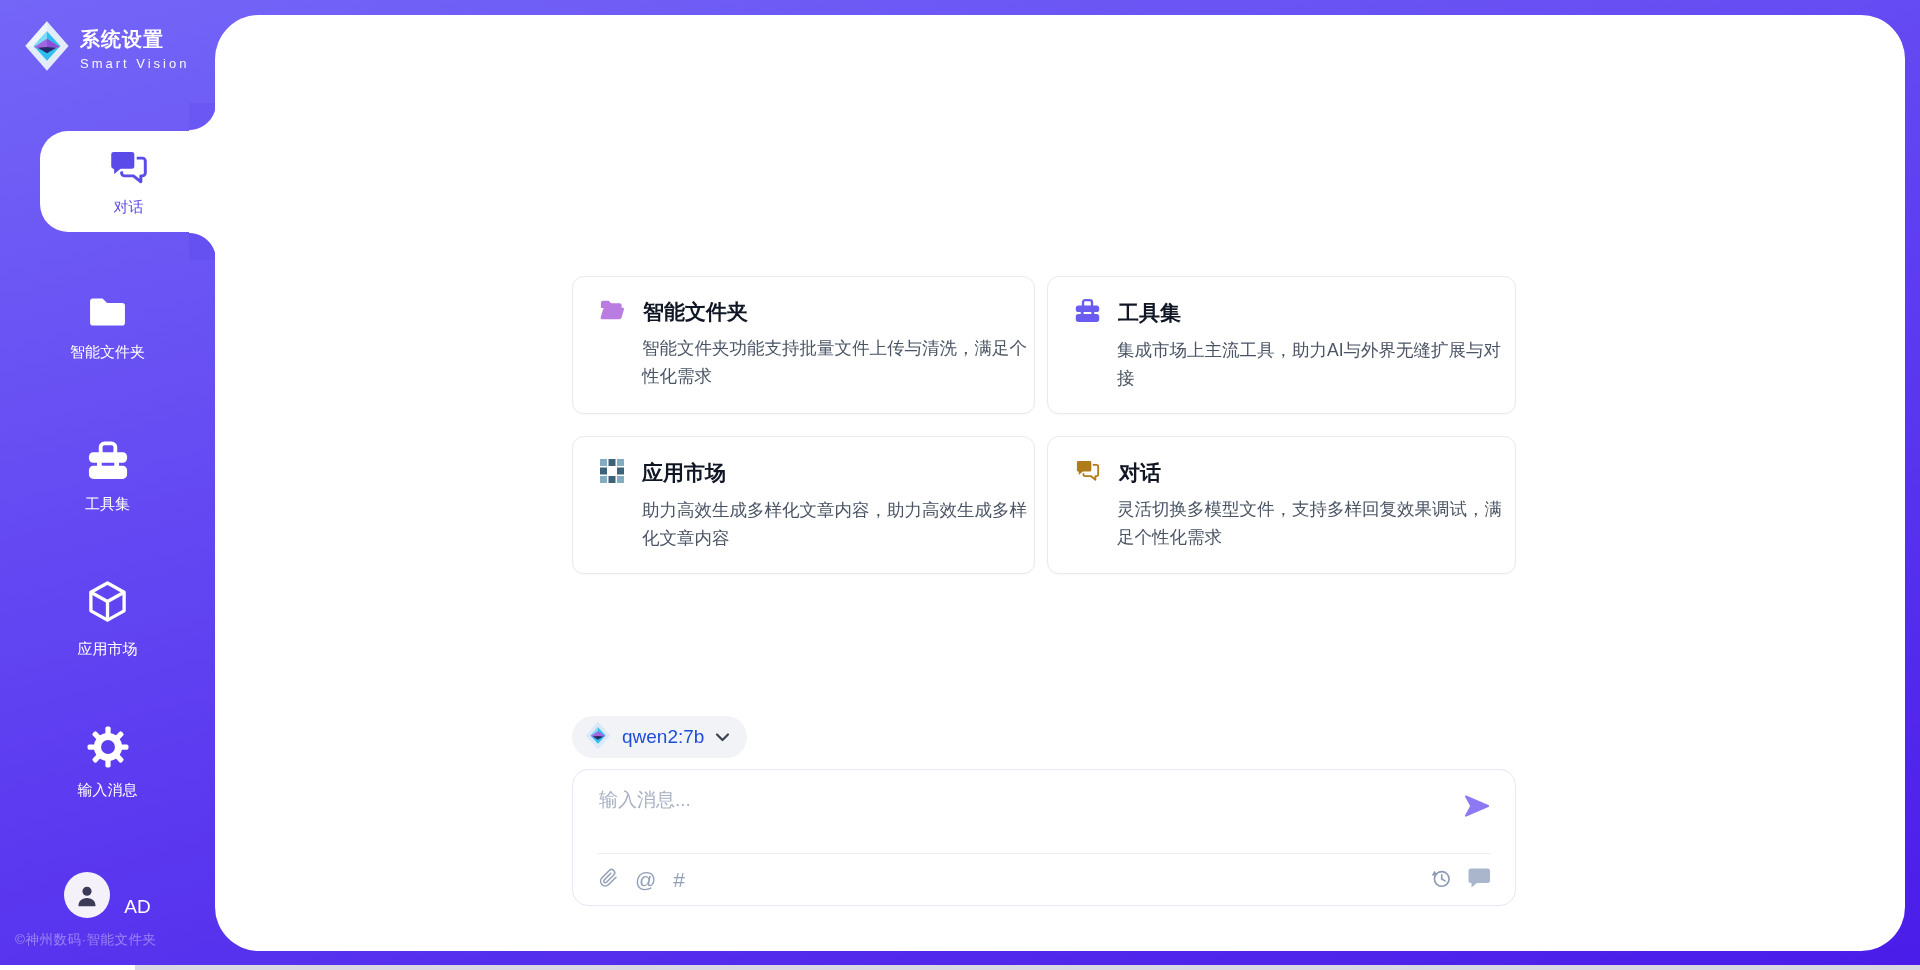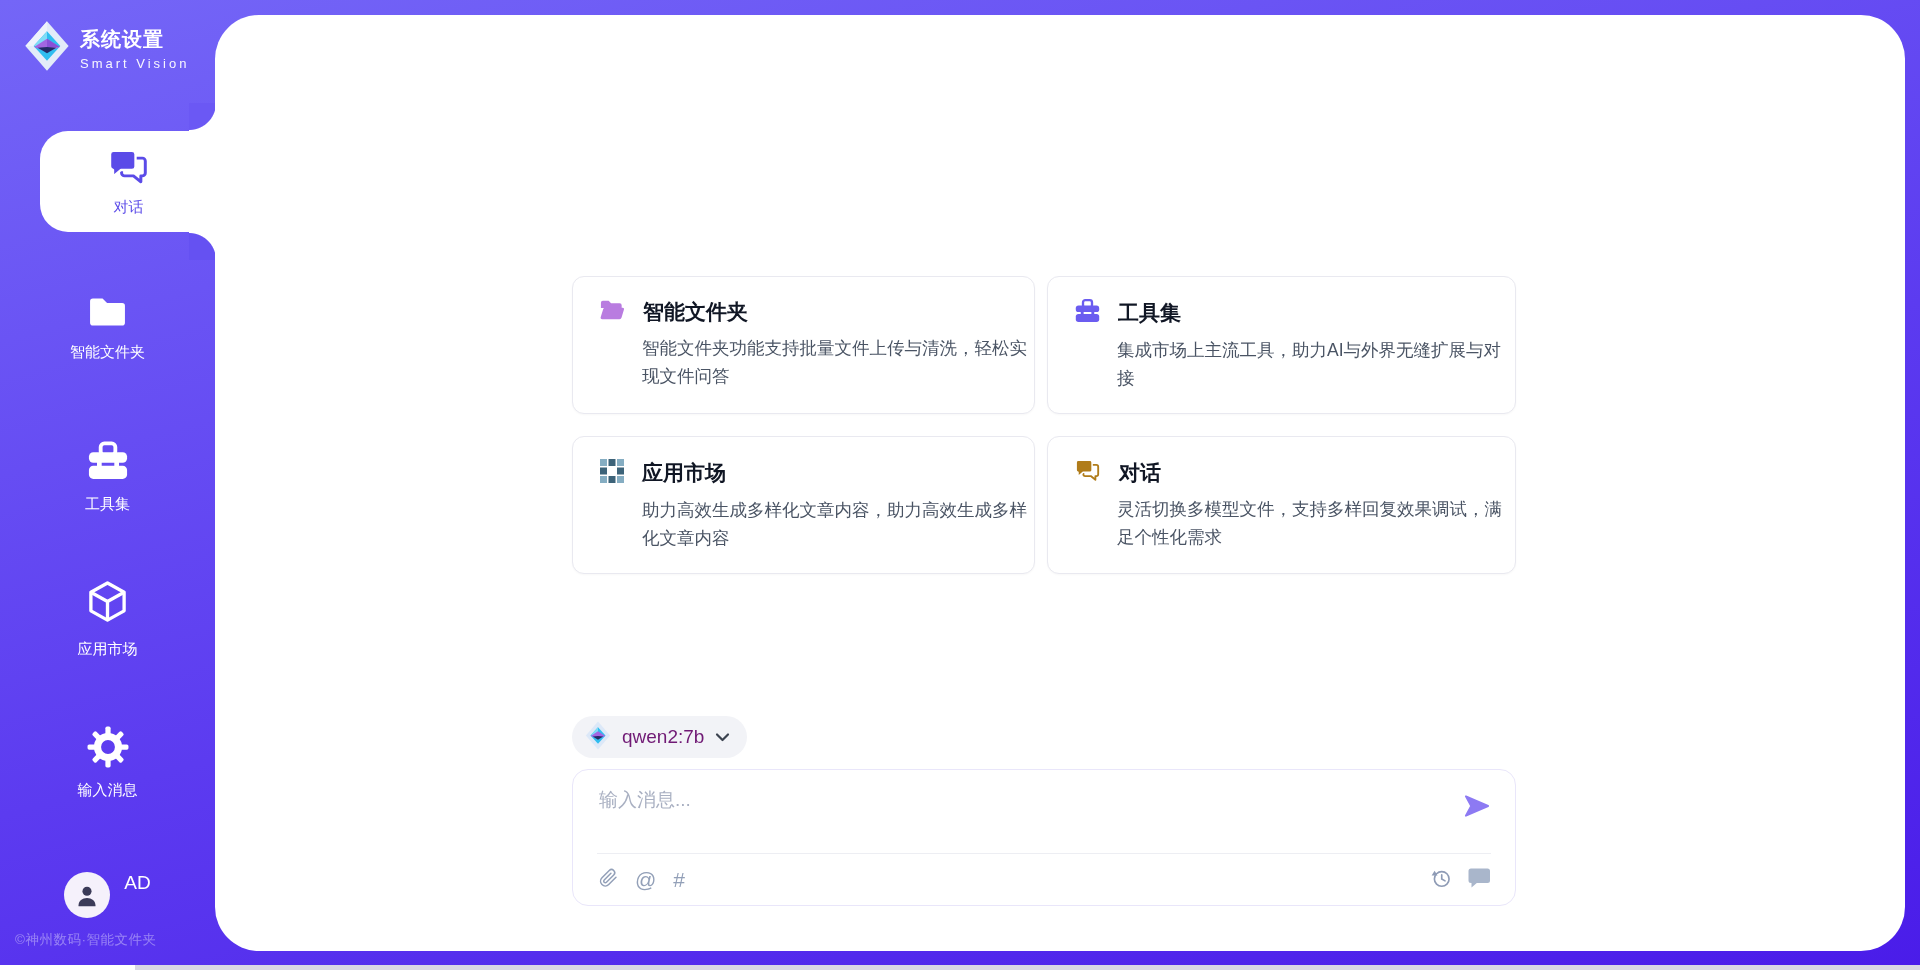--- a/index.html
+++ b/index.html
@@ -22,21 +22,21 @@
 
   .nav-active { position:absolute; left:40px; top:131px; width:177px; height:101px;
                 background:#fff; border-radius:28px 0 0 28px; display:flex; flex-direction:column;
                 align-items:center; justify-content:center; gap:7px; color:#5b4be8; cursor:pointer; }
   .nav-active::before { content:""; position:absolute; right:0; top:-28px; width:28px; height:28px;
                 background:radial-gradient(circle 28px at 0 0, #6b58f4 0 26.5px, #fff 27.5px); }
   .nav-active::after { content:""; position:absolute; right:0; bottom:-28px; width:28px; height:28px;
                 background:radial-gradient(circle 28px at 0 100%, #6551f2 0 26.5px, #fff 27.5px); }
 
   .user-row { position:absolute; left:0; top:872px; width:215px; display:flex;
-              align-items:flex-start; justify-content:center; gap:14px; cursor:pointer; }
+              align-items:flex-end; justify-content:center; gap:14px; cursor:pointer; }
   .avatar { width:46px; height:46px; border-radius:50%; background:#f5f1fb; display:flex;
             align-items:center; justify-content:center; }
   .user-name { font-size:19px; font-weight:500; }
   .side-footer { position:absolute; left:15px; top:931px; font-size:13.5px;
                  color:rgba(255,255,255,.38); letter-spacing:.5px; }
 
   
   .main { position:absolute; left:215px; top:15px; width:1690px; height:936px;
           background:#fff; border-radius:44px; }
 
@@ -47,21 +47,21 @@
            grid-template-columns:463px 469px; gap:22px 12px; }
   .card { min-height:129px; border:1px solid #e9e9f0; border-radius:12px; background:#fff;
           padding:21px 26px; cursor:pointer; box-shadow:0 1px 2px rgba(16,24,40,.03); }
   .card-head { display:flex; align-items:center; gap:17px; }
   .card-title { font-size:21px; font-weight:700; color:#101624; }
   .card-desc { margin:8px 0 0 43px; width:400px; font-size:17.5px; color:#4a5464; line-height:1.6; }
 
   .model-pill { position:absolute; left:357px; top:701px; height:42px; border-radius:21px;
                 background:#f2f3f7; display:inline-flex; align-items:center; gap:11px;
                 padding:0 17px 0 13px; cursor:pointer; }
-  .model-name { font-size:19px; color:#701a75; }
+  .model-name { font-size:19px; color:#1d4ed8; }
 
   .composer { position:absolute; left:357px; top:754px; width:944px; height:137px;
               border:1.5px solid #e9e6fa; border-radius:16px; background:#fff; }
   .composer textarea { position:absolute; left:26px; top:17px; width:830px; height:58px;
               border:none; outline:none; resize:none; font-family:inherit;
               font-size:19px; color:#2a2f3a; background:transparent; }
   .composer textarea::placeholder { color:#a9b0c2; }
   .send-btn { position:absolute; right:25px; top:23px; cursor:pointer; background:none; border:none; }
   .composer-divider { position:absolute; left:24px; right:24px; top:83px; height:1px; background:#edeef3; }
   .tb-left { position:absolute; left:26px; bottom:13px; display:flex; align-items:center; gap:17px; }
@@ -181,21 +181,21 @@
     <div class="card">
       <div class="card-head">
         <span>
           <svg width="27" height="24" viewBox="0 0 28 24">
             <path d="M2 4.5A2 2 0 0 1 4 2.5h6l2.5 2.5h9A2 2 0 0 1 23.5 7v3H2z" fill="#b97ce0"></path>
             <path d="M3.4 21.5a1.7 1.7 0 0 1-1.6-2.2L4.4 11a2 2 0 0 1 1.9-1.4h18.3a1.4 1.4 0 0 1 1.3 1.8L23.4 19.9a2.2 2.2 0 0 1-2.1 1.6z" fill="#b97ce0"></path>
           </svg>
         </span>
         <span class="card-title">智能文件夹</span>
       </div>
-      <p class="card-desc">智能文件夹功能支持批量文件上传与清洗，轻松实现文件问答</p>
+      <p class="card-desc">智能文件夹功能支持批量文件上传与清洗，满足个性化需求</p>
     </div>
 
     <div class="card">
       <div class="card-head">
         <span>
           <svg width="27" height="26" viewBox="0 0 30 28">
             <rect x="10" y="2" width="10" height="8" rx="2.5" fill="none" stroke="#6b5cf0" stroke-width="2.6"></rect>
             <rect x="2" y="8" width="26" height="7.2" rx="3" fill="#6b5cf0"></rect>
             <rect x="2" y="17.2" width="26" height="9" rx="3" fill="#6b5cf0"></rect>
             <rect x="7.5" y="12" width="3.2" height="8.4" rx="1.2" fill="#6b5cf0"></rect>

